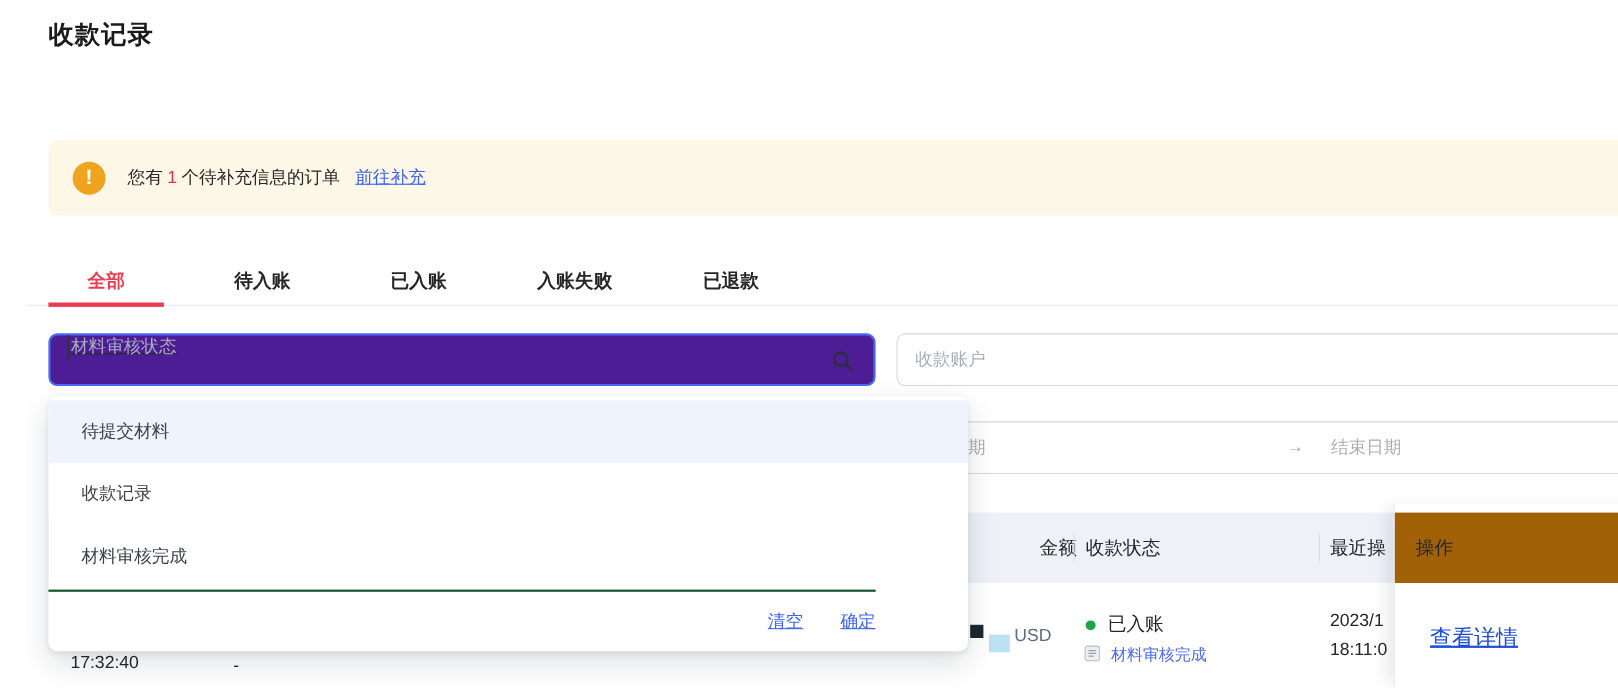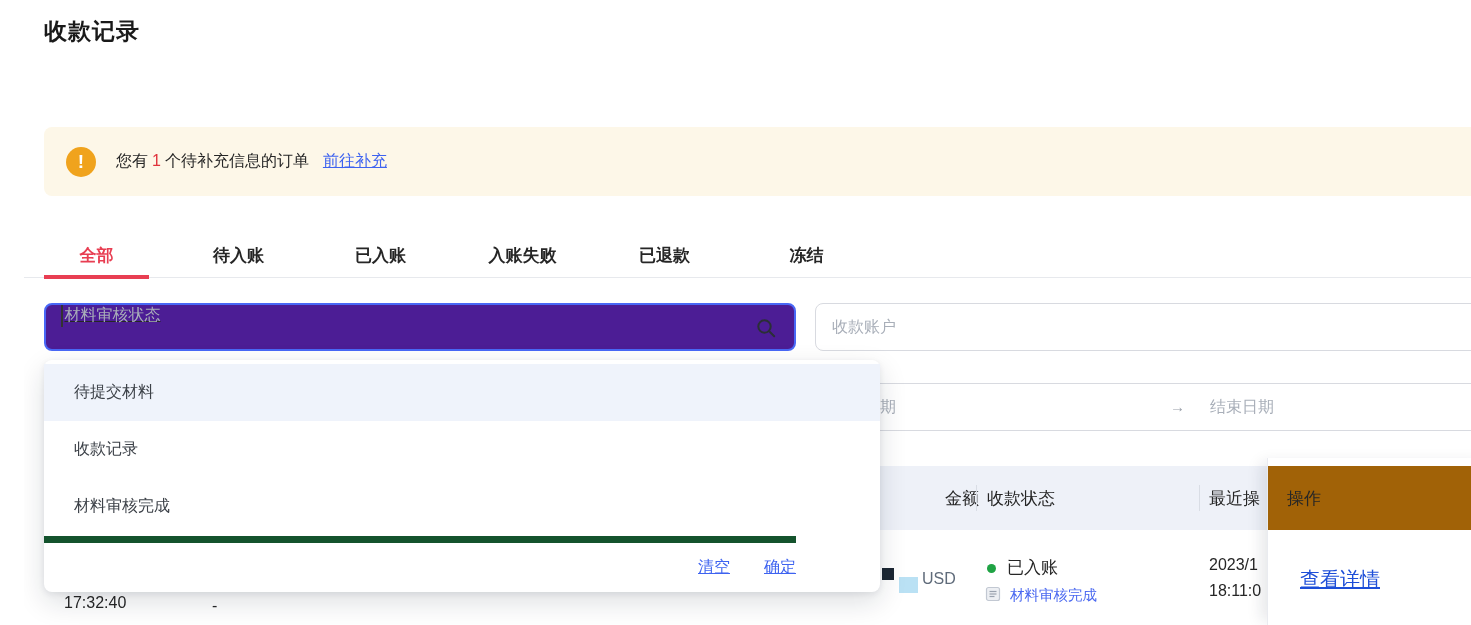--- a/index.html
+++ b/index.html
@@ -72,21 +72,21 @@
   .fixed-col-header { position:absolute; left:0; top:8px; width:228px; height:64px; background:#a16207;
     display:flex; align-items:center; padding-left:19px; font-size:17px; color:#262626; }
   .action-link { position:absolute; left:32px; top:108px; font-size:20px; color:#1d4ed8;
     text-decoration:underline; cursor:pointer; }
 
   
   .dropdown { position:absolute; left:20px; top:360px; width:836px; height:232px; background:#fff;
     border-radius:8px; box-shadow:0 10px 28px rgba(15,25,45,0.14), 0 2px 6px rgba(15,25,45,0.08); z-index:30; padding-top:4px;}
   .dd-option { height:57px; display:flex; align-items:center; padding-left:30px; font-size:16px; color:#3C4148; cursor:pointer; }
   .dd-option.highlighted { background:#EFF3FB; }
-  .dd-footer { position:absolute; left:0; bottom:0; width:752px; height:56px; border-top:7px solid #14532d;
+  .dd-footer { position:absolute; left:0; bottom:0; width:752px; height:56px; border-top:2px solid #14532d;
     display:flex; align-items:center; justify-content:flex-end; gap:34px; }
   .dd-footer a { font-size:16px; color:#3E63F0; text-decoration:underline; cursor:pointer; }
 
   svg { display:block; }
 </style>
 </head>
 <body>
 
 <div id="app">
 
@@ -97,21 +97,20 @@
     <div class="notice-text"><span>您有</span><span class="notice-count">1</span><span>个待补充信息的订单</span></div>
     <a class="notice-link">前往补充</a>
   </div>
 
   <div class="tabs">
     <div class="tab active">全部</div>
     <div class="tab">待入账</div>
     <div class="tab">已入账</div>
     <div class="tab">入账失败</div>
     <div class="tab">已退款</div>
-    <div class="tab">冻结</div>
   </div>
 
   <div class="table-header">
     <div class="th th-amount">金额</div>
     <div class="hdr-div hdr-div1"></div>
     <div class="th th-status">收款状态</div>
     <div class="hdr-div hdr-div2"></div>
     <div class="th th-recent">最近操</div>
   </div>
 

